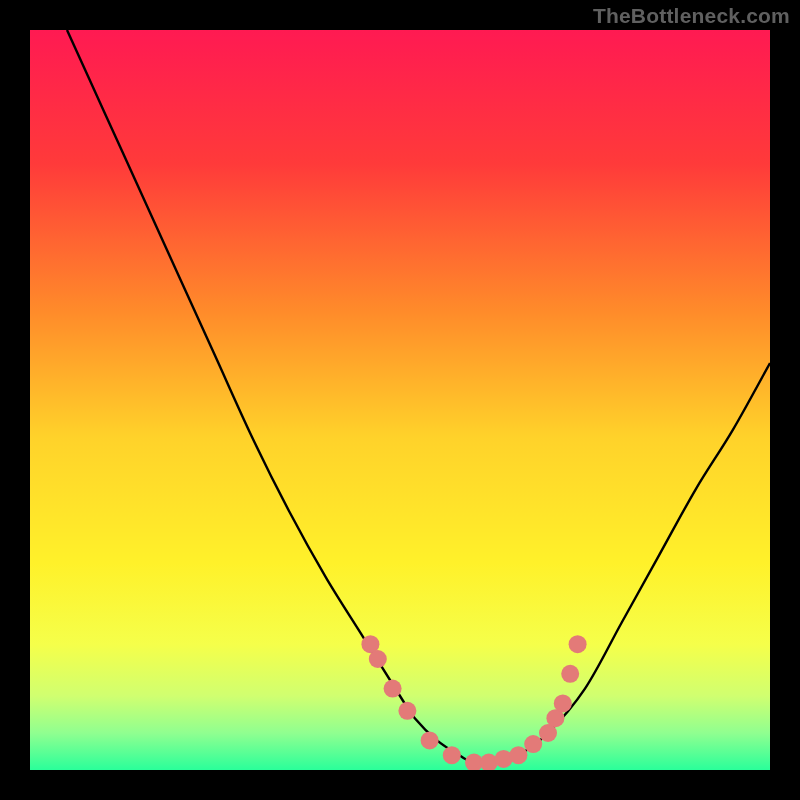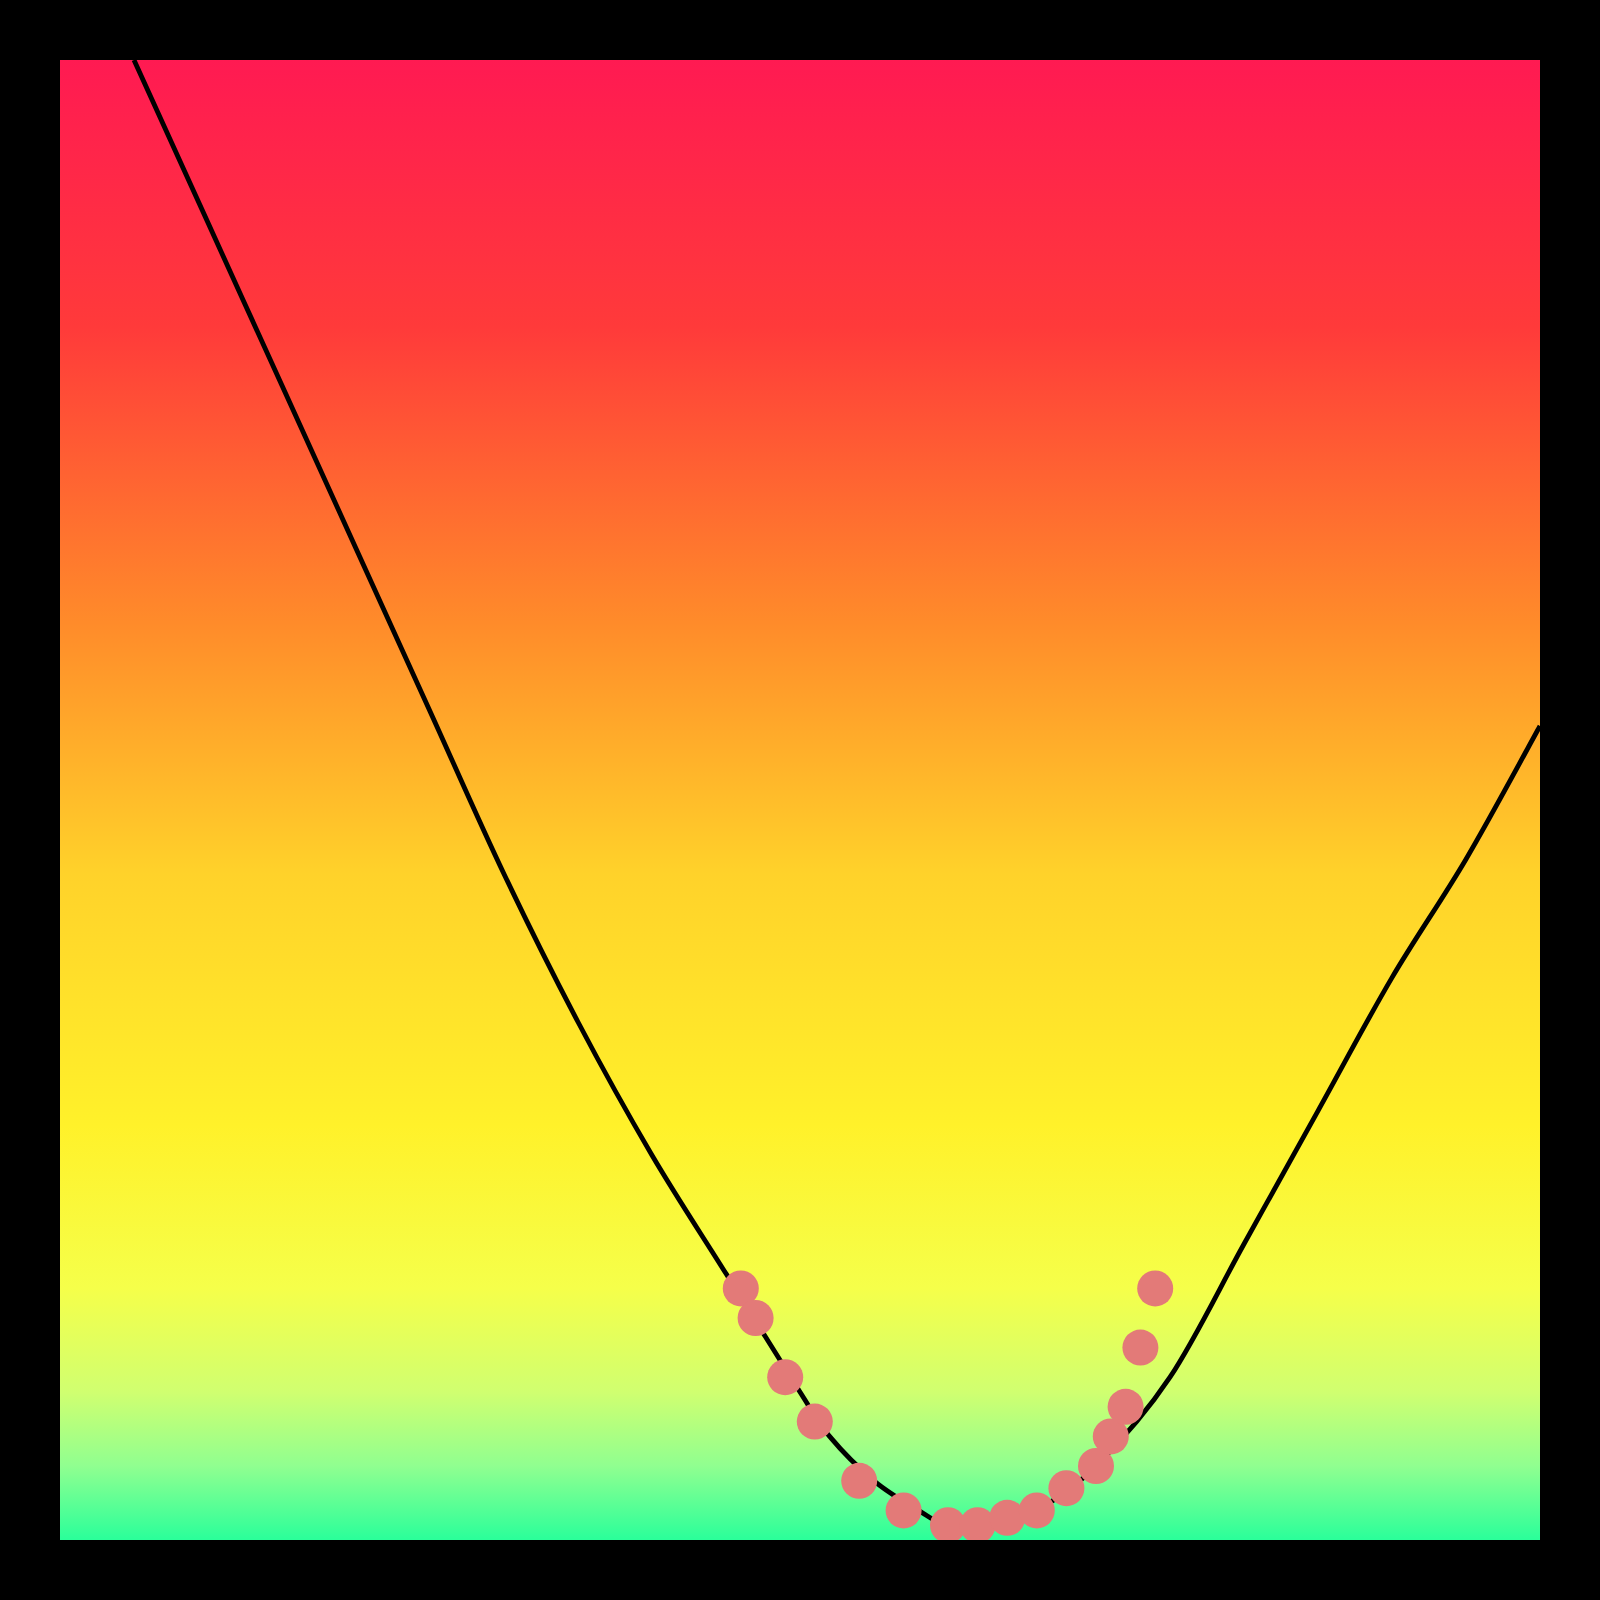--- a/index.html
+++ b/index.html
@@ -45,20 +45,21 @@
     width: 740px;
     height: 740px;
     overflow: visible;
   }
 </style>
 </head>
 <body>
 
 <div class="stage">
 
+  <div class="watermark">TheBottleneck.com</div>
 
   <div class="plot-area">
 
     <svg class="gradient" viewBox="0 0 740 740" preserveAspectRatio="none">
       <defs>
         <linearGradient id="bg-grad" x1="0" y1="0" x2="0" y2="1">
             <stop offset="0%" stop-color="#ff1a52"></stop>
             <stop offset="18%" stop-color="#ff3a3a"></stop>
             <stop offset="38%" stop-color="#ff8b2a"></stop>
             <stop offset="55.00000000000001%" stop-color="#ffd22a"></stop>

